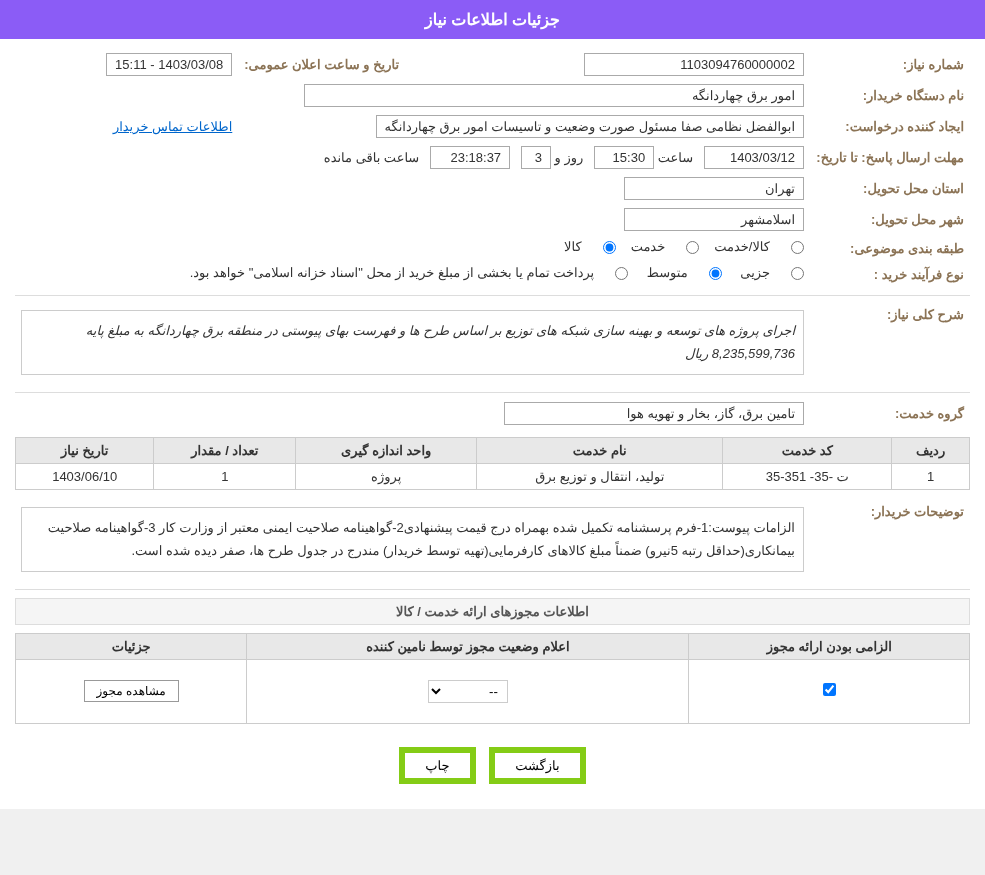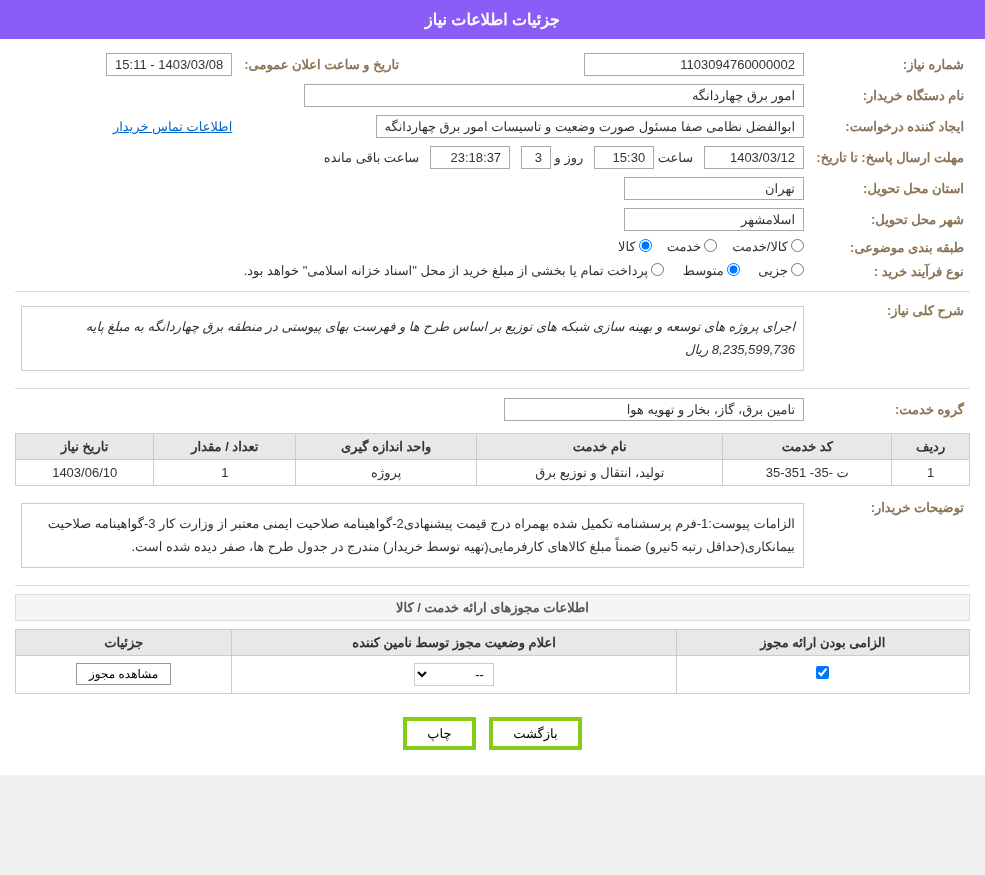--- a/index.html
+++ b/index.html
@@ -54,22 +54,22 @@
       cursor: pointer;
       margin-left: 28px;
     }
     .radio-group {
       display: inline-flex;
       gap: 15px;
       align-items: center;
     }
     .radio-item {
       display: inline-flex;
-      align-items: flex-start;
-      gap: 3px;
+      align-items: flex-end;
+      gap: 21px;
     }
     .divider {
       border: none;
       border-top: 1px solid #ddd;
       margin: 5px 0;
     }
     .section-title {
       color: #8B7355;
       font-weight: bold;
       font-size: 14px;
@@ -119,39 +119,39 @@
       margin: 8px 0;
     }
     .license-table {
       width: 100%;
       border-collapse: collapse;
       margin: 8px 0;
     }
     .license-table th {
       background: #e8e8e8;
       border: 1px solid #ccc;
-      padding: 5px 13px;
+      padding: 5px 5px;
       text-align: center;
       font-weight: bold;
     }
     .license-table td {
       border: 1px solid #ccc;
-      padding: 7px 8px;
+      padding: 20px 8px;
       text-align: center;
     }
     .btn-view {
       background: #fff;
       border: 1px solid #999;
       padding: 3px 12px;
       cursor: pointer;
       font-size: 12px;
     }
     .btn-primary {
       background: #fff;
-      border: 4px solid #84cc16;
+      border: 6px solid #84cc16;
       padding: 5px 20px;
       cursor: pointer;
       font-size: 13px;
       margin: 0 5px;
     }
     .footer-buttons {
       text-align: center;
       padding: 15px 0;
     }
     .checkbox-cell {

